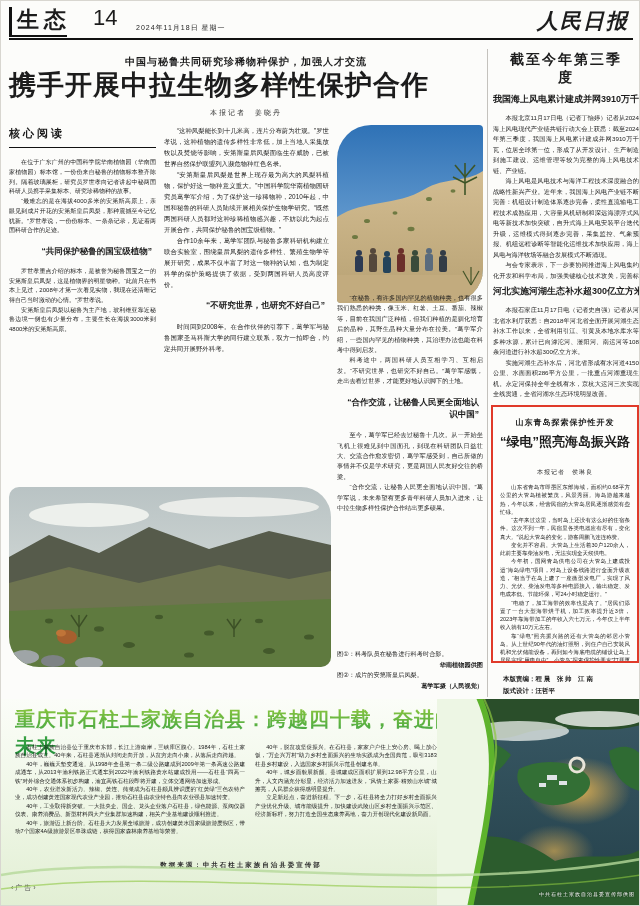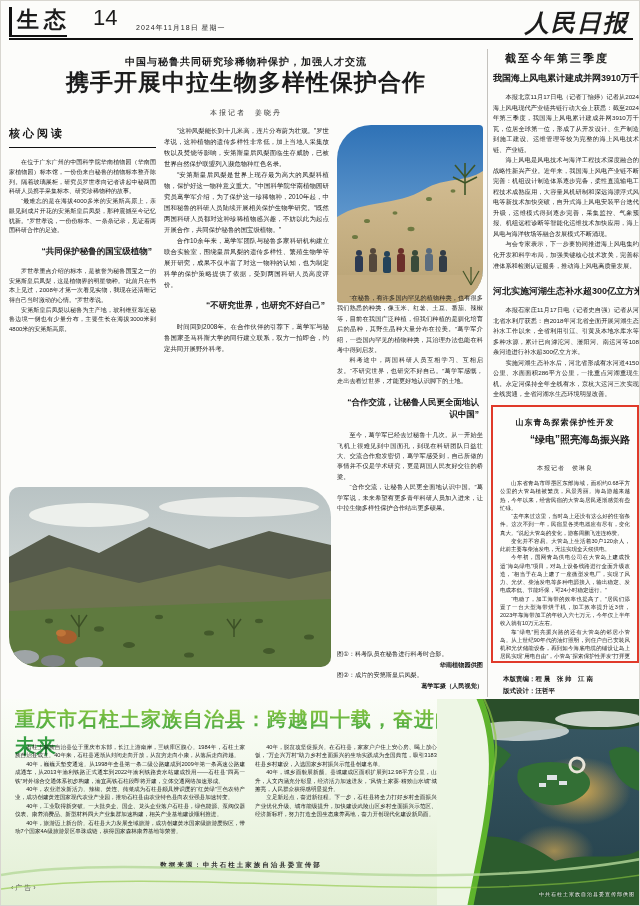--- a/index.html
+++ b/index.html
@@ -8,26 +8,26 @@
         font-family:"Liberation Sans","DejaVu Sans",sans-serif;color:#1c1c1c;overflow:hidden;}
   .abs{position:absolute;}
 
   
   .m-bar{left:8px;top:6px;width:3px;height:30px;background:#111;}
   .m-section{left:16px;top:4px;font-size:22px;font-weight:700;letter-spacing:5px;}
   .m-underline{left:8px;top:34px;width:58px;height:2px;background:#111;}
   .m-pagenum{left:92px;top:4px;font-size:22px;font-weight:400;}
   .m-date{left:135px;top:22px;font-size:7px;letter-spacing:1px;color:#222;}
   .m-paper{right:10px;top:6px;font-family:"Liberation Serif","DejaVu Serif",serif;font-style:italic;
-           font-weight:700;font-size:24px;letter-spacing:2px;}
+           font-weight:700;font-size:21px;letter-spacing:2px;}
   .m-rule{left:8px;top:37px;width:624px;height:2px;background:#111;}
 
   
   .kicker{left:8px;top:54px;width:474px;text-align:center;font-size:10px;font-weight:700;letter-spacing:1px;}
-  .headline{left:8px;top:66px;width:474px;text-align:center;font-size:23px;font-weight:900;letter-spacing:1px;}
+  .headline{left:8px;top:66px;width:474px;text-align:left;font-size:27px;font-weight:900;letter-spacing:1px;}
   .byline{left:8px;top:107px;width:474px;text-align:center;font-size:7px;color:#333;letter-spacing:2px;}
 
   .col{overflow:hidden;}
   .col1{left:8px;top:124px;width:147px;height:362px;font-size:6px;line-height:1.62;}
   .col2{left:163px;top:124px;width:165px;height:362px;font-size:6.4px;line-height:1.72;}
   .col3{left:336px;top:292px;width:146px;height:336px;font-size:6.2px;line-height:1.68;}
   .para{margin:0;text-indent:2em;text-align:justify;}
   .subhead{font-weight:700;text-align:right;font-size:8.5px;line-height:1.5;margin:9px 4px;}
 
   .core-box{}
@@ -39,27 +39,27 @@
   .photo1{left:336px;top:124px;width:146px;height:178px;border-radius:34px 4px 34px 4px;}
   .photo2{left:8px;top:486px;width:322px;height:180px;border-radius:10px 30px 10px 30px;}
   .captions{left:336px;top:648px;width:146px;font-size:6.2px;line-height:1.7;}
   .cap-line{text-align:justify;}
   .cap-line.credit{text-align:right;font-weight:700;}
 
   
   .rail-sep{left:486px;top:48px;width:1px;height:648px;background:#c4c2bd;}
   .rail-a1{left:492px;top:48px;width:146px;height:232px;overflow:hidden;}
   .rail-a2{left:492px;top:284px;width:146px;height:116px;overflow:hidden;}
-  .rail-kicker{font-size:11px;font-weight:700;letter-spacing:2px;margin:2px 12px 6px;}
+  .rail-kicker{text-align:center;font-size:14px;font-weight:700;letter-spacing:2px;margin:2px 12px 6px;}
   .rail-headline{text-align:center;font-size:9px;font-weight:900;white-space:nowrap;letter-spacing:0;margin-bottom:7px;}
   .rail-body{font-size:6.2px;line-height:1.7;}
 
   .red-box{left:490px;top:404px;width:148px;height:258px;border:2px solid #e03a2a;padding:8px 7px 12px;overflow:hidden;background:#fdfdfb;}
   .rb-kicker{text-align:center;font-size:8px;font-weight:700;margin:2px 0 5px;letter-spacing:1px;}
-  .rb-headline{text-align:right;font-size:10px;font-weight:900;margin-bottom:17px;}
+  .rb-headline{text-align:right;font-size:13px;font-weight:900;margin-bottom:17px;}
   .rb-byline{text-align:center;font-size:6px;color:#333;margin-bottom:6px;letter-spacing:1px;}
   .rb-body{font-size:5.5px;line-height:1.5;}
 
   .credits{left:492px;top:672px;width:146px;font-size:6.5px;font-weight:700;line-height:1.9;padding-left:10px;}
 
   
   .ad{left:0;top:698px;width:640px;height:206px;background:linear-gradient(180deg,#fbfdf8 0%,#eef6e5 55%,#e2efd4 100%);overflow:hidden;}
   .ad-headline{position:absolute;left:14px;top:7px;width:452px;font-size:20px;font-weight:900;letter-spacing:1px;
       background:linear-gradient(180deg,#8ec73f 0%,#3aa344 55%,#1e8b3a 100%);
       -webkit-background-clip:text;background-clip:text;color:transparent;

